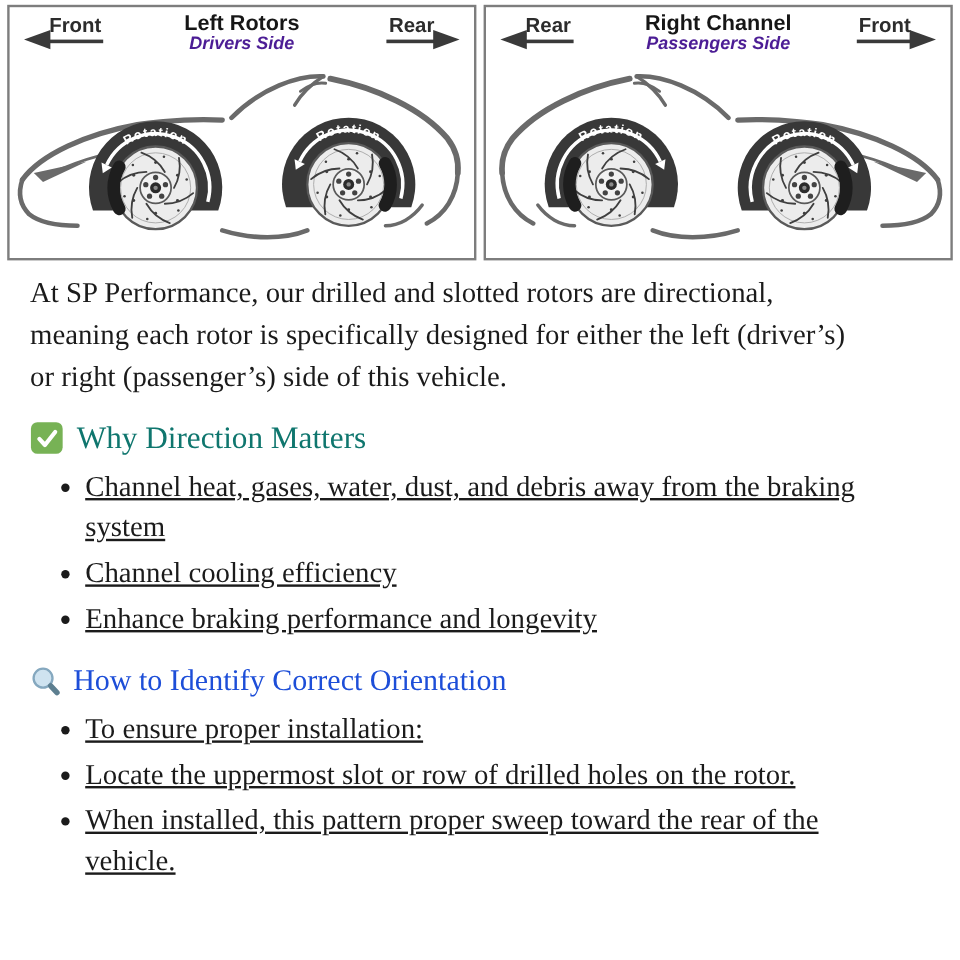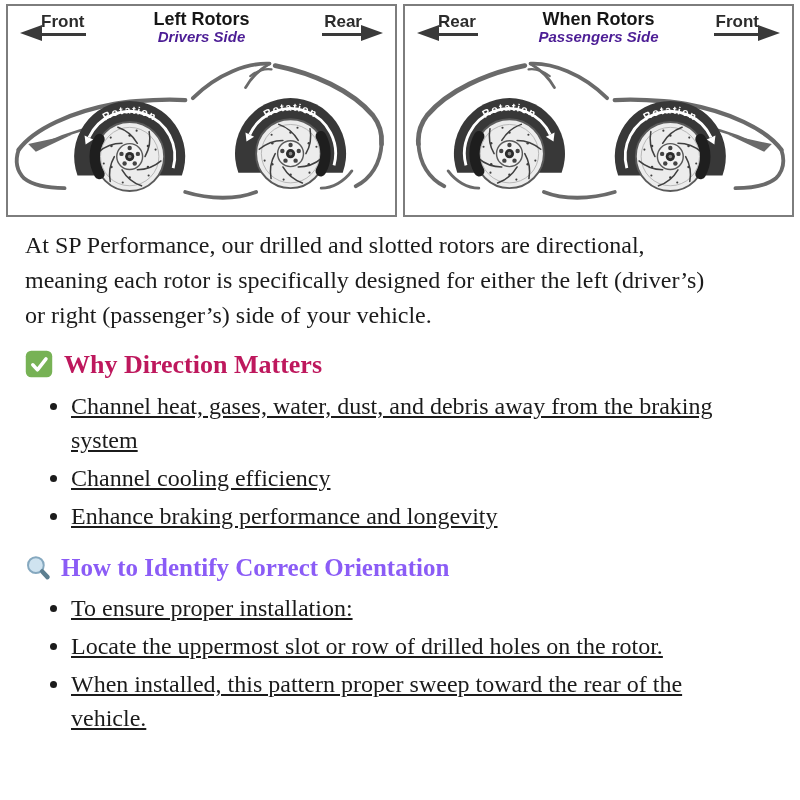--- a/index.html
+++ b/index.html
@@ -26,24 +26,24 @@
   .car-svg { display:block; width:100%; height:158px; }
 
   .rot-arc  { stroke:#fff; stroke-width:3; fill:none; }
   .rot-head { fill:#fff; }
   .rot-text { font-family:"Liberation Sans", sans-serif; font-weight:bold;
               font-size:11px; fill:#fff; letter-spacing:1.2px; }
 
   
   .content { padding:11px 25px 0 25px; }
   .intro { font-size:24px; line-height:35px; max-width:700px; }
-  .s-head { display:flex; align-items:flex-start; gap:11px; margin-top:17px;
-            font-size:26px; font-weight:bold; color:#be185d; }
+  .s-head { display:flex; align-items:center; gap:11px; margin-top:17px;
+            font-size:26px; font-weight:normal; color:#0f766e; }
   .s-head2 { display:flex; align-items:center; gap:9px; margin-top:21px;
-             font-size:25px; font-weight:bold; color:#8b5cf6; }
+             font-size:25px; font-weight:normal; color:#1d4ed8; }
   .lead { font-size:24px; margin-top:15px; }
   ul { margin-top:9px; margin-left:24px; padding-left:22px; }
   li { font-size:24px; line-height:34px; margin-bottom:4px; max-width:660px; color:#1b1b1b;text-decoration:underline; }
   li::marker { color:#1b1b1b; }
   .icon-box { flex:0 0 auto; display:inline-flex; }
 </style>
 </head>
 <body>
 
 <div class="panels">
@@ -143,21 +143,21 @@
     </svg>
   </div>
 
   <div class="panel">
     <div class="panel-header">
       <div class="dir-label">
         <span class="arr arr-left"></span>
         <span class="dir-text">Rear</span>
       </div>
       <div class="panel-title-block">
-        <div class="panel-title">When Rotors</div>
+        <div class="panel-title">Right Channel</div>
         <div class="panel-subtitle">Passengers Side</div>
       </div>
       <div class="dir-label">
         <span class="dir-text">Front</span>
         <span class="arr arr-right"></span>
       </div>
     </div>
     <svg class="car-svg" viewBox="0 0 390 165">
       <use href="#car-art" transform="translate(390,0) scale(-1,1)"></use>
       <defs>
@@ -171,21 +171,21 @@
       <text class="rot-text" text-anchor="middle">
         <textPath href="#rf-textarc" startOffset="50%">Rotation</textPath></text>
       <text class="rot-text" text-anchor="middle">
         <textPath href="#rr-textarc" startOffset="50%">Rotation</textPath></text>
     </svg>
   </div>
 </div>
 
 <div class="content">
 
-  <p class="intro">At SP Performance, our drilled and slotted rotors are directional, meaning each rotor is specifically designed for either the left (driver’s) or right (passenger’s) side of your vehicle.</p>
+  <p class="intro">At SP Performance, our drilled and slotted rotors are directional, meaning each rotor is specifically designed for either the left (driver’s) or right (passenger’s) side of this vehicle.</p>
 
   <div class="s-head">
     <span class="icon-box">
       <svg viewBox="0 0 36 36" width="28" height="28">
         <rect x="1" y="1" width="34" height="34" rx="7" fill="#77b255"></rect>
         <path d="M10 19 L16 25.5 L27 11.5" stroke="#fff" stroke-width="4.5" fill="none" stroke-linecap="round" stroke-linejoin="round"></path>
       </svg>
     </span>
     <span>Why Direction Matters</span>
   </div>

